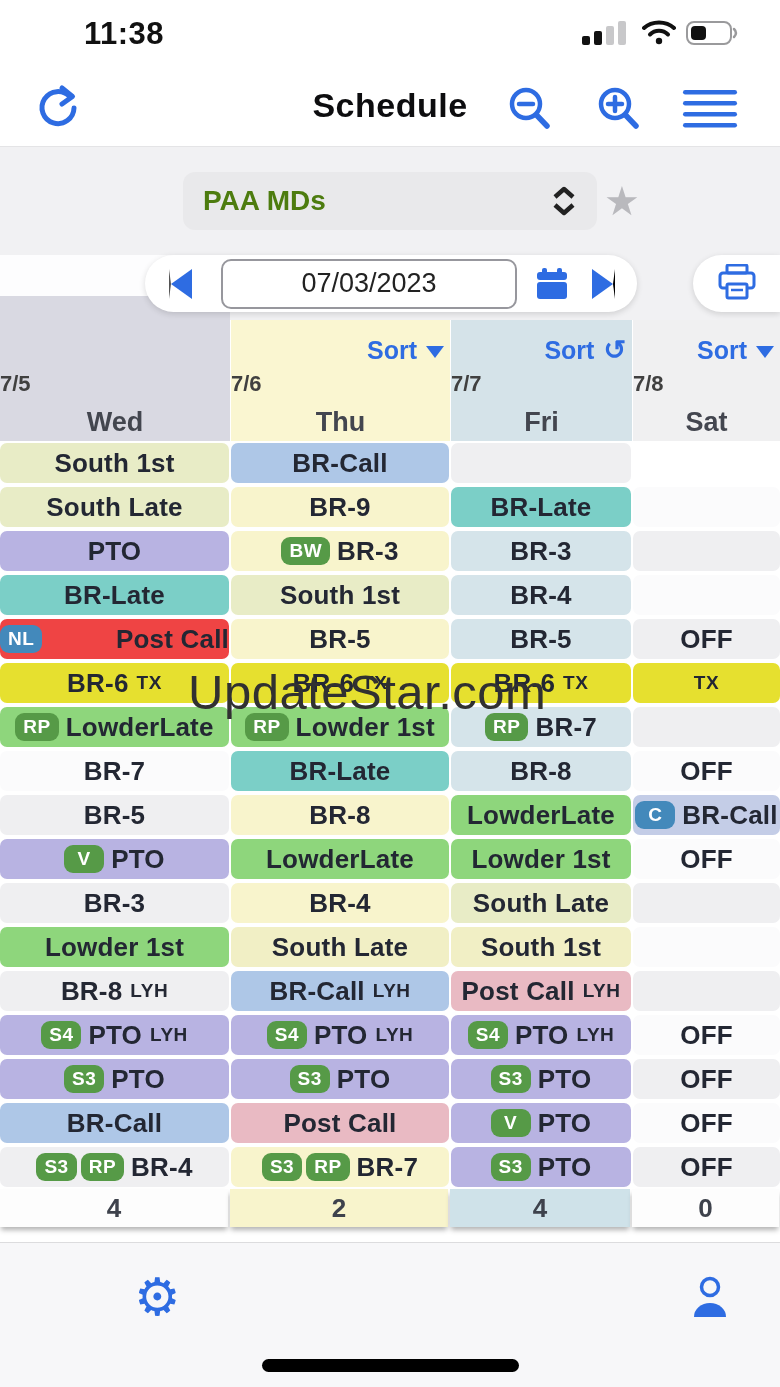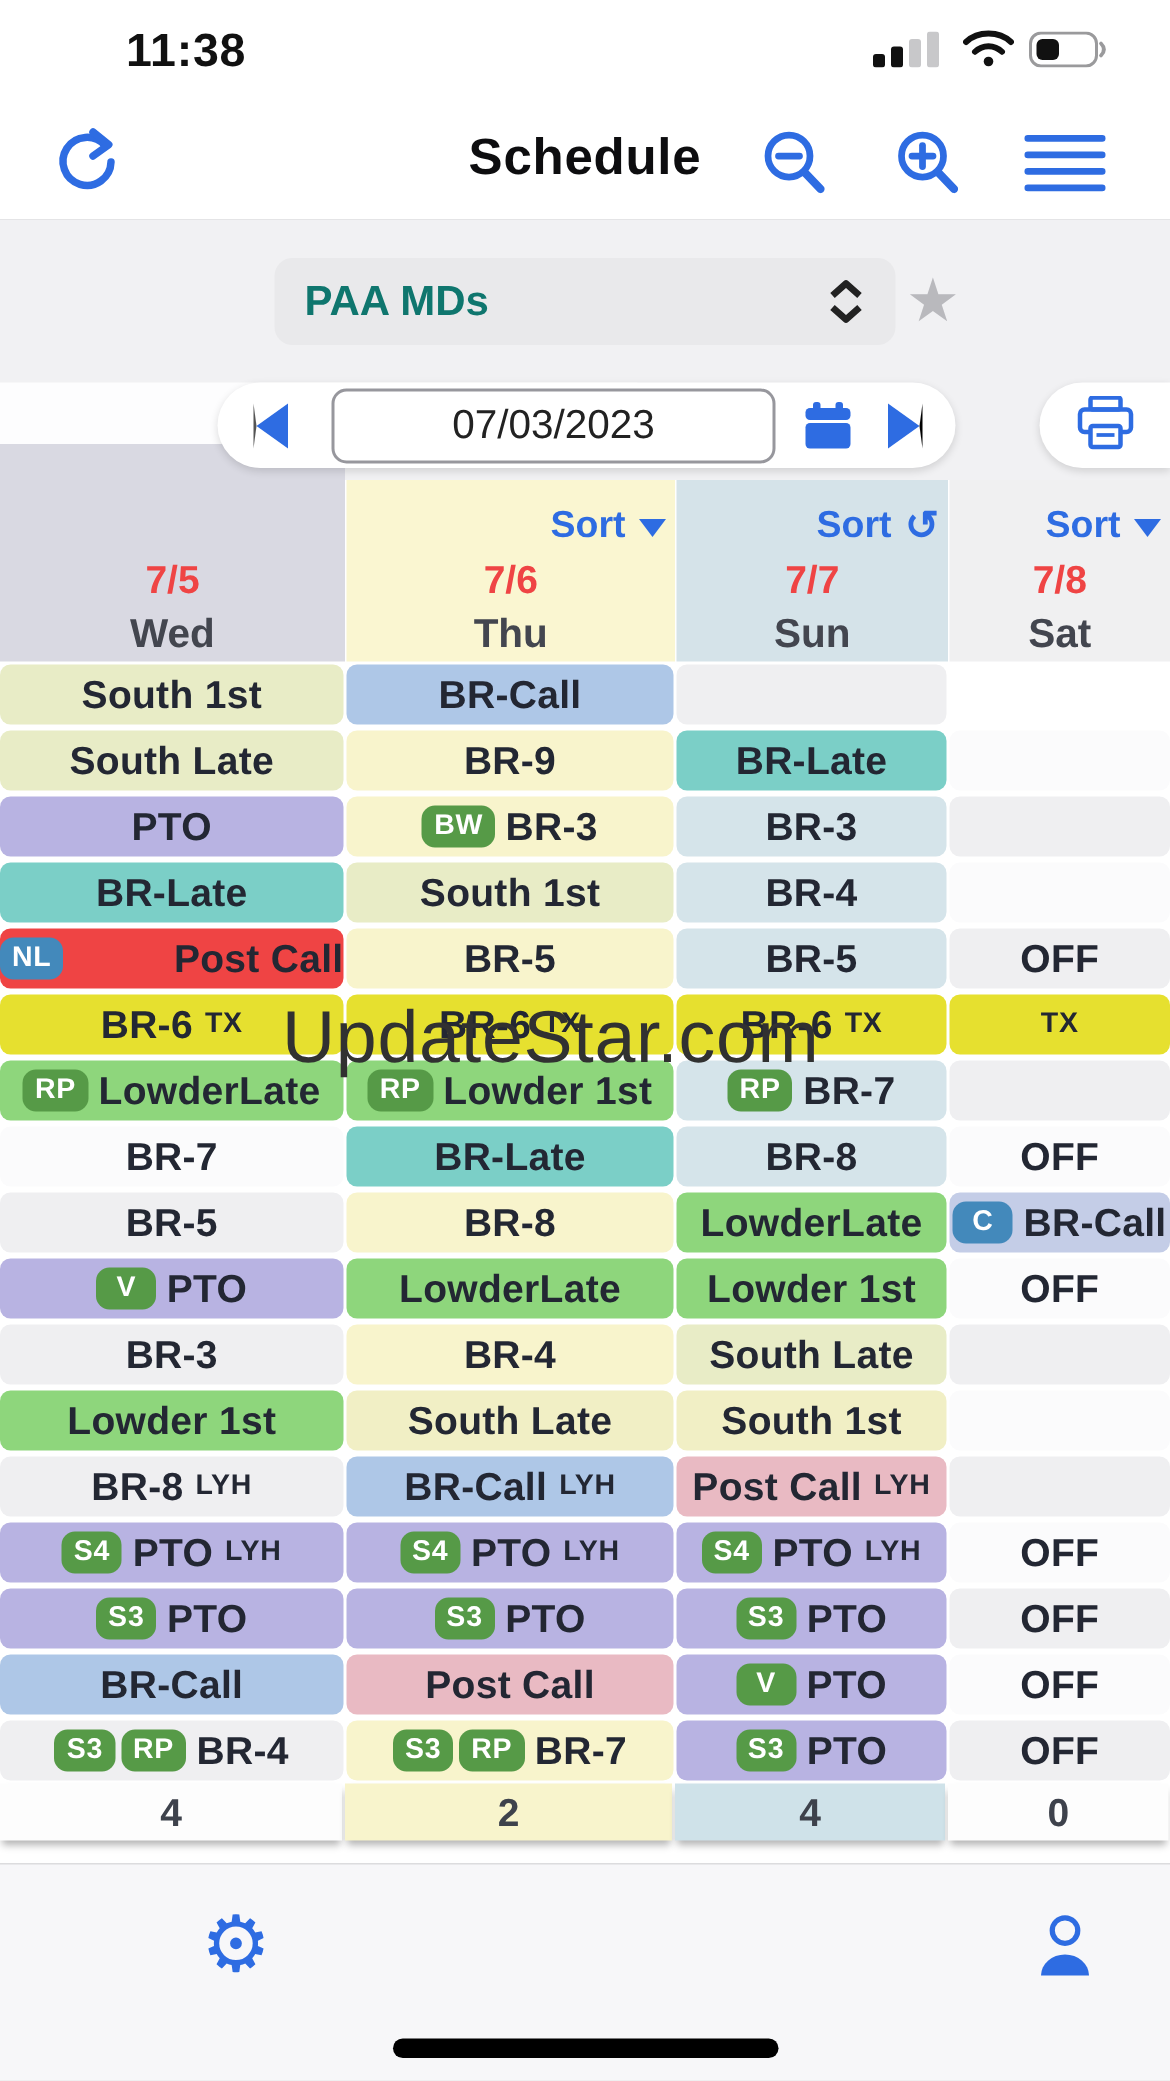--- a/index.html
+++ b/index.html
@@ -13,21 +13,21 @@
   .sicons{position:absolute;right:42px;top:20px;display:flex;align-items:center;gap:10px;}
 
   
   .nav{position:absolute;top:60px;left:0;width:780px;height:86px;background:#fff;border-bottom:1px solid #e4e4e6;}
   .navtitle{position:absolute;top:86px;left:0;width:780px;text-align:center;font-size:34px;font-weight:700;color:#0d0d0f;letter-spacing:.5px;}
 
   
   .toolbar{position:absolute;top:147px;left:0;width:780px;height:173px;background:#f1f1f3;}
   .groupsel{position:absolute;left:183px;top:172px;width:414px;height:58px;background:#e9e9eb;border-radius:12px;
     display:flex;align-items:center;justify-content:space-between;padding:0 20px;box-sizing:border-box;border:0;cursor:pointer;}
-  .groupsel .lbl{font-size:28px;font-weight:700;color:#0f766e;}
+  .groupsel .lbl{font-size:28px;font-weight:700;color:#4d7c0f;}
   .star{position:absolute;left:604px;top:178px;font-size:40px;color:#b9b9bd;line-height:46px;}
   .whitestrip{position:absolute;left:0;top:255px;width:425px;height:41px;background:#fdfdfe;border-radius:0 0 26px 0;}
   .datepill{position:absolute;left:145px;top:255px;width:492px;height:57px;background:#fff;border-radius:29px;
     box-shadow:0 2px 6px rgba(0,0,0,.14);display:flex;align-items:center;z-index:3;}
   .tri{width:0;height:0;border-top:15px solid transparent;border-bottom:15px solid transparent;cursor:pointer;background:none;padding:0;}
   .tri.left{border-right:21px solid #2e6ce2;margin-left:24px;}
   .tri.right{border-left:21px solid #2e6ce2;margin-right:22px;}
   .datebox{width:288px;height:44px;margin-left:29px;border:2px solid #97979d;border-radius:10px;background:#fff;
     font-size:27px;font-weight:500;color:#222;text-align:center;font-family:"Liberation Sans",sans-serif;}
   .calbtn{background:none;border:0;margin-left:18px;padding:0;cursor:pointer;height:34px;}
@@ -37,21 +37,21 @@
   
   .hc{position:absolute;}
   .hc1{left:0;top:296px;width:230px;height:145px;background:#d9d9e2;}
   .hc2{left:231px;top:320px;width:219px;height:121px;background:#faf6d1;}
   .hc3{left:451px;top:320px;width:181px;height:121px;background:#d5e3e9;}
   .hc4{left:633px;top:320px;width:147px;height:121px;background:#f0f0f1;}
   .sortbtn{position:absolute;top:334px;height:32px;display:flex;align-items:center;justify-content:flex-end;gap:9px;
     background:none;border:0;cursor:pointer;font-size:25px;font-weight:700;color:#2e6ce2;font-family:"Liberation Sans",sans-serif;z-index:2;}
   .caret{width:0;height:0;border-left:9px solid transparent;border-right:9px solid transparent;border-top:12px solid #2e6ce2;margin-top:3px;}
   .reseticon{font-size:27px;font-weight:700;line-height:24px;color:#2e6ce2;}
-  .hdate{position:absolute;top:371px;height:32px;font-size:26px;font-weight:700;color:#ef4444;text-align:center;z-index:2;}
+  .hdate{position:absolute;top:371px;height:32px;font-size:22px;font-weight:700;color:#404040;text-align:left;z-index:2;}
   .hday{position:absolute;top:407px;height:32px;font-size:27px;font-weight:700;color:#43464f;text-align:center;z-index:2;}
 
   
   .rows{position:absolute;top:441px;left:0;width:780px;}
   .trow{display:flex;height:44px;}
   .cell{box-sizing:border-box;padding:2px 1px;height:44px;}
   .cell:nth-child(1){width:230px;padding-left:0;}
   .cell:nth-child(2){width:220px;}
   .cell:nth-child(3){width:182px;}
   .cell:nth-child(4){width:148px;padding-right:0;}
@@ -195,21 +195,21 @@
     <span class="caret"></span>
   </button>
 
   <div class="hdate" style="left:0;width:230px;">7/5</div>
   <div class="hdate" style="left:231px;width:219px;">7/6</div>
   <div class="hdate" style="left:451px;width:181px;">7/7</div>
   <div class="hdate" style="left:633px;width:147px;">7/8</div>
 
   <div class="hday" style="left:231px;width:219px;">Thu</div>
   <div class="hday" style="left:0;width:230px;">Wed</div>
-  <div class="hday" style="left:451px;width:181px;">Sun</div>
+  <div class="hday" style="left:451px;width:181px;">Fri</div>
   <div class="hday" style="left:633px;width:147px;">Sat</div>
 
   <div class="rows">
       <div class="trow">
         <div class="cell">
           <div class="chip" style="background: rgb(232, 236, 198);">
             <span class="ct">South 1st</span>
           </div>
         </div>
         <div class="cell">

